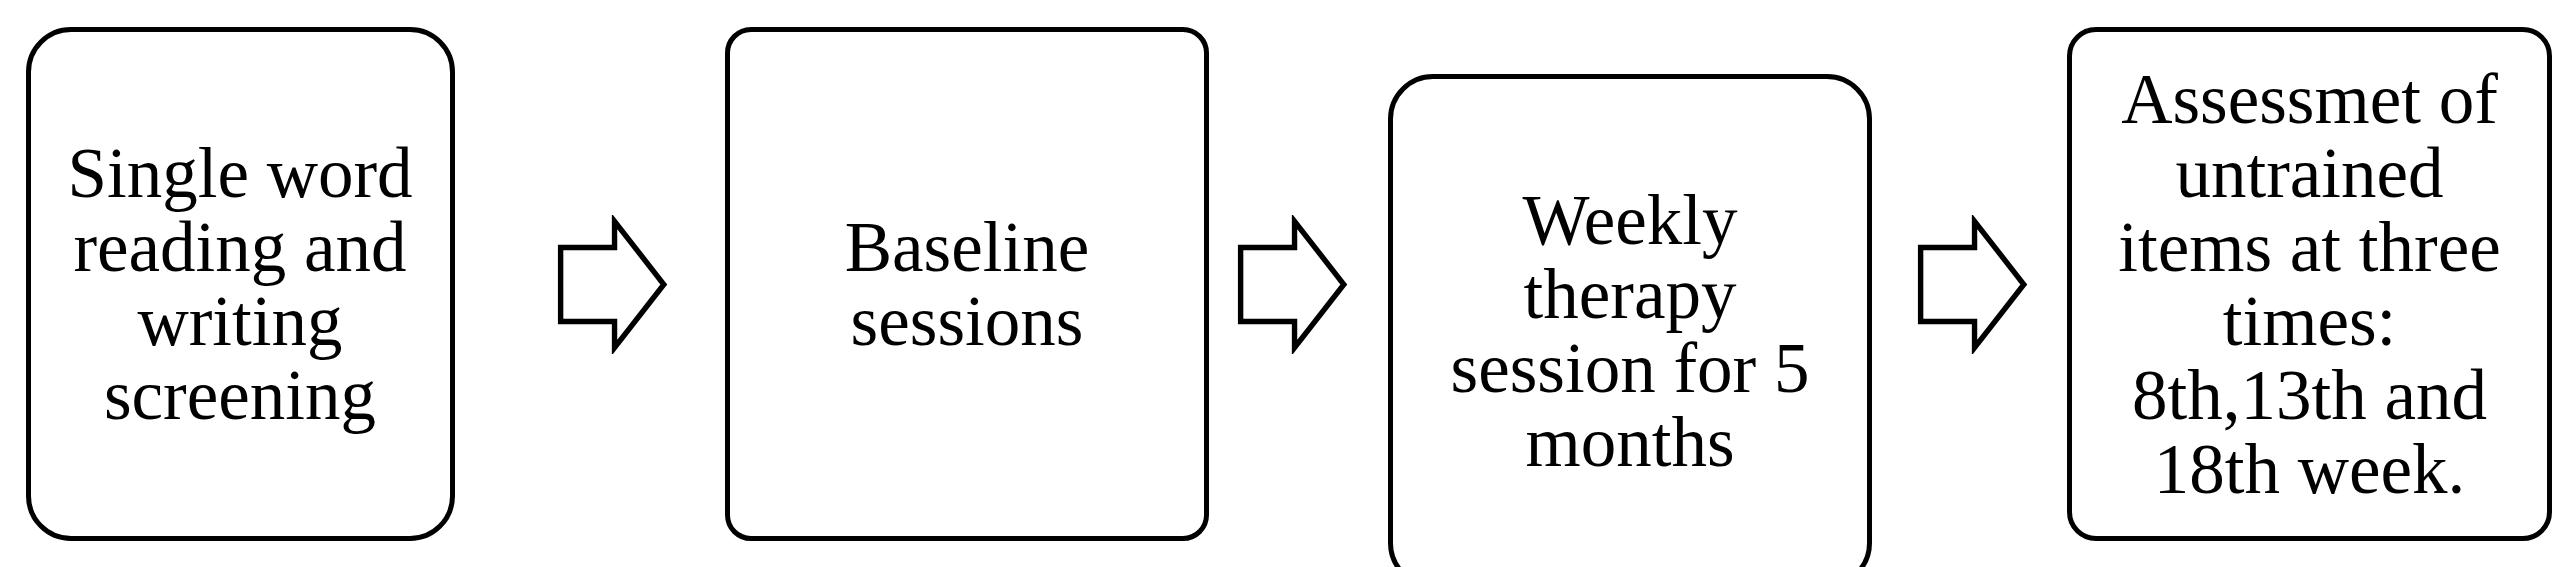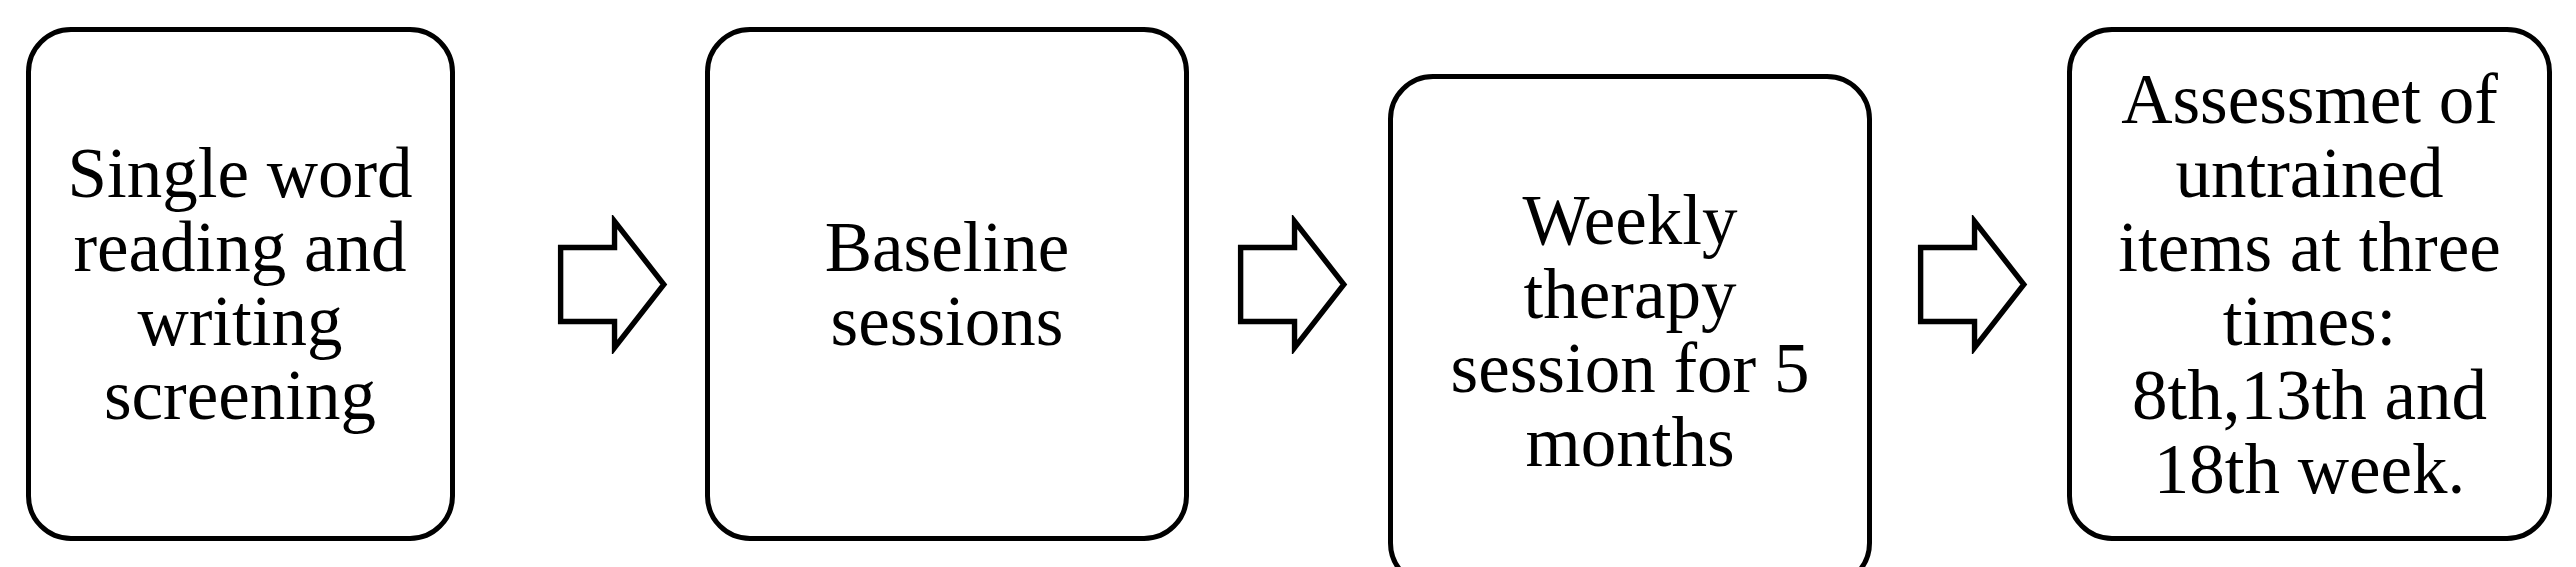--- a/index.html
+++ b/index.html
@@ -29,23 +29,23 @@
   }
   .flow-label {
     font-size: 71px;
     line-height: 74px;
     color: #000000;
     text-align: center;
     white-space: pre-line;
     letter-spacing: 0px;
   }
   .box-1 { left: 25.5px;   width: 429px; align-items: center; }
-  .box-2 { left: 705px;  width: 484px; }
+  .box-2 { left: 725px;  width: 484px; border-radius: 26px; }
   .box-3 { left: 1388px; width: 484px; margin-top: 47px; }
-  .box-4 { left: 2067px; width: 485px; }
+  .box-4 { left: 2067px; width: 485px; border-radius: 29px; }
   .flow-arrow {
     position: absolute;
     top: 215px;
   }
   .arrow-1 { left: 556px; }
   .arrow-2 { left: 1236px; }
   .arrow-3 { left: 1916px; }
 </style>
 </head>
 <body>

